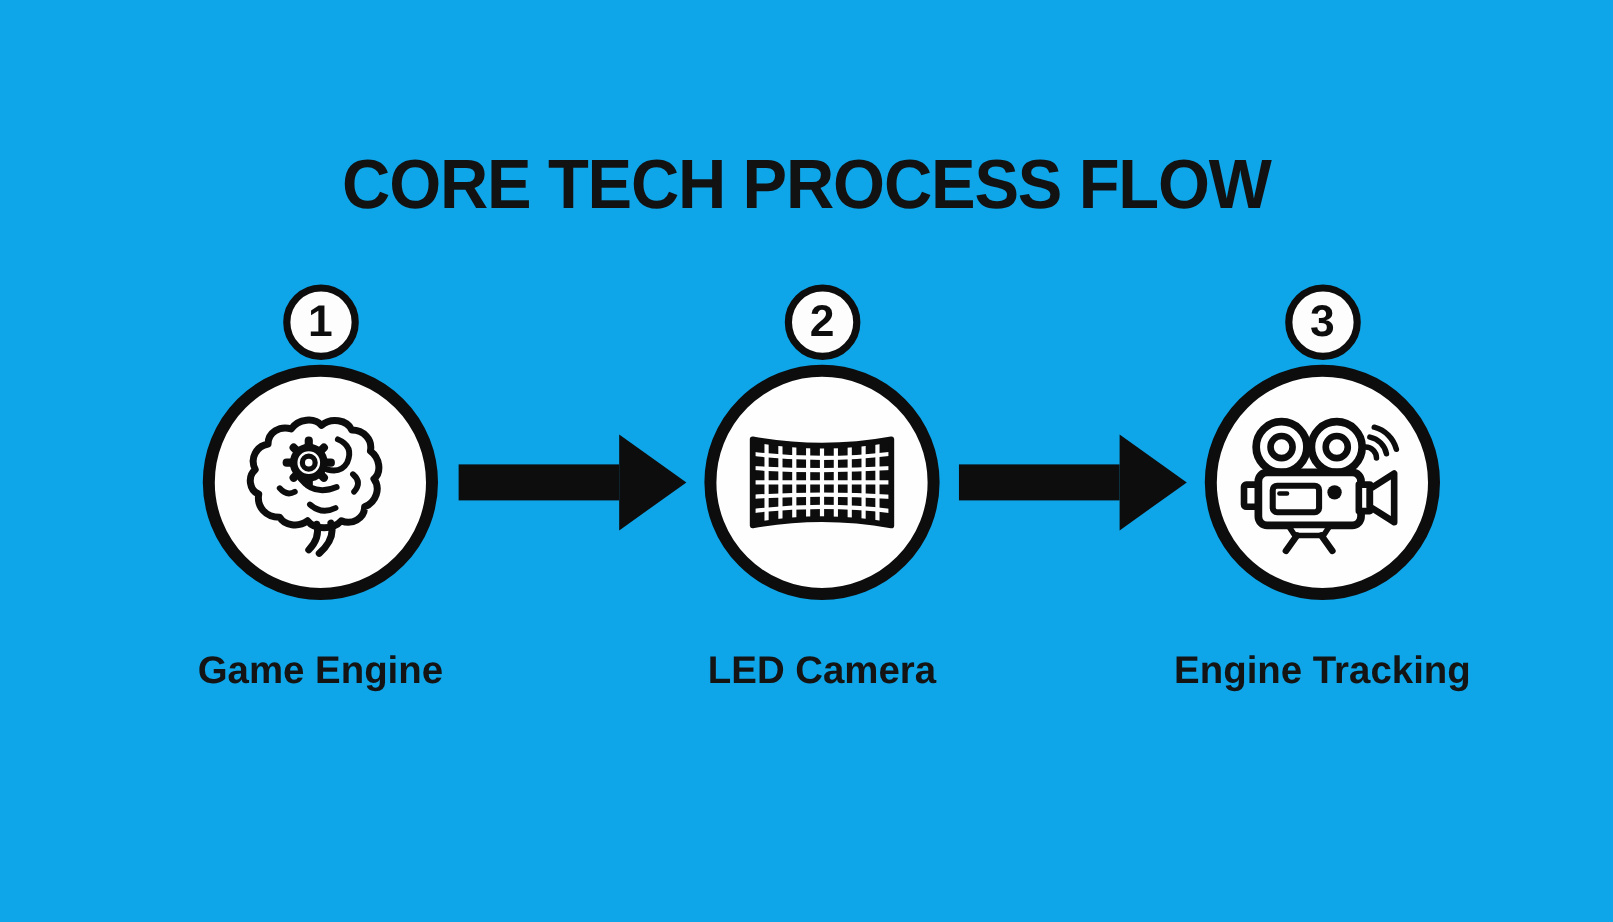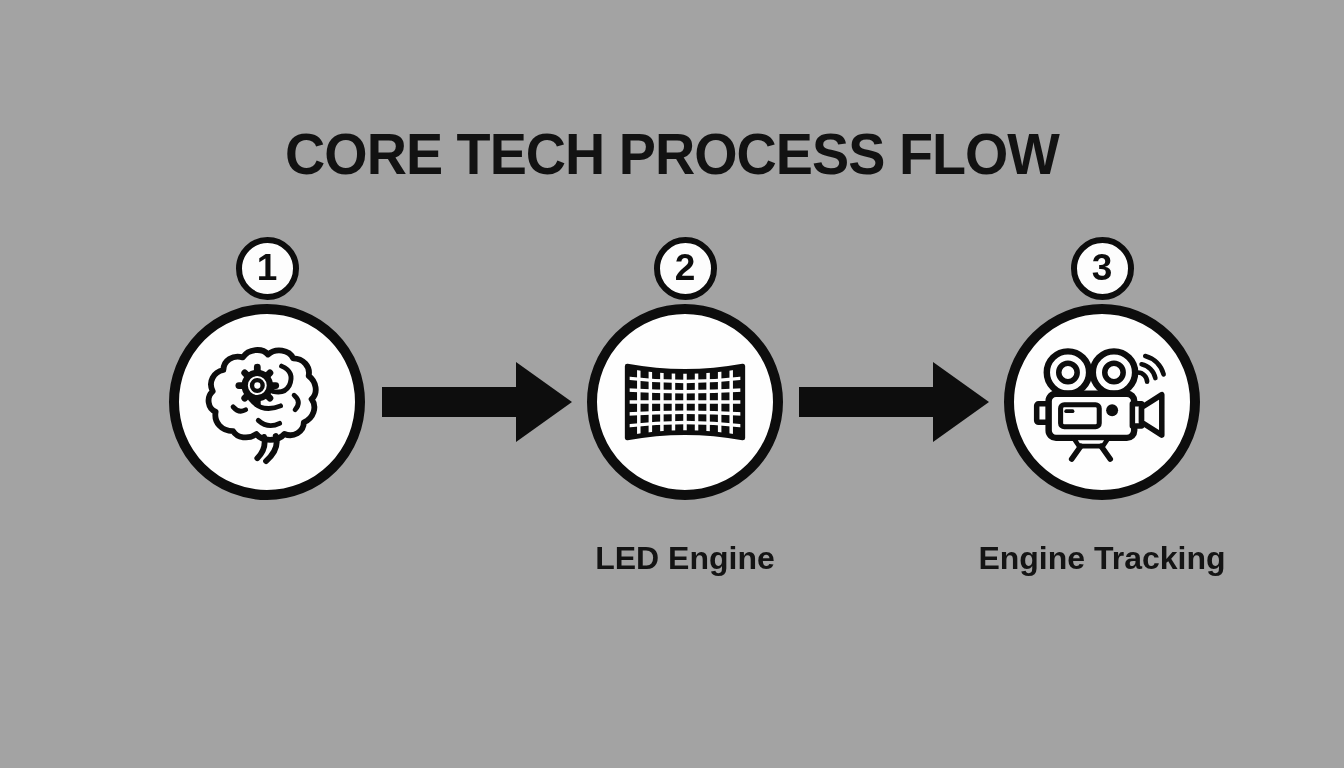--- a/index.html
+++ b/index.html
@@ -6,21 +6,21 @@
   html, body { width: 1344px; height: 768px; }
   body {
     font-family: "Liberation Sans", sans-serif;
     background: #fdfdfd;
     overflow: hidden;
   }
   .canvas {
     position: relative;
     width: 1344px;
     height: 768px;
-    background: #a3a3a3;
+    background: #0ea5e9;
     color: #0d0d0d;
   }
   .title {
     position: absolute;
     top: 120px;
     left: 0;
     width: 100%;
     text-align: center;
     font-size: 58px;
     font-weight: bold;
@@ -132,20 +132,21 @@
             <line x1="63" y1="56" x2="68" y2="61"></line>
             <line x1="68" y1="35" x2="63" y2="40"></line>
             <line x1="47" y1="56" x2="42" y2="61"></line>
           </g>
 
           <circle cx="55" cy="48" r="13" stroke-width="6.5" fill="#fefefe"></circle>
           <circle cx="55" cy="48" r="5.5" stroke-width="4.5" fill="#fefefe"></circle>
         </svg>
       </span>
     </div>
+    <div class="step-label">Game Engine</div>
   </div>
 
   <svg class="arrow arrow-1" viewBox="0 0 192 84">
     <rect x="0" y="27" width="134" height="30" fill="#0d0d0d"></rect>
     <polygon points="134,2 190,42 134,82" fill="#0d0d0d"></polygon>
   </svg>
 
   <div class="step step-2">
     <div class="badge">
       <span class="badge-number">2</span>
@@ -175,21 +176,21 @@
             <path d="M14,46.3 Q80,50.3 146,46.3"></path>
             <path d="M14,60 Q80,60 146,60"></path>
             <path d="M14,73.7 Q80,69.7 146,73.7"></path>
             <path d="M14,87.3 Q80,79.3 146,87.3"></path>
           </g>
 
           <path d="M14,19 Q80,31 146,19 L146,101 Q80,89 14,101 Z" fill="none" stroke="#0d0d0d" stroke-width="5.5" stroke-linejoin="round"></path>
         </svg>
       </span>
     </div>
-    <div class="step-label">LED Engine</div>
+    <div class="step-label">LED Camera</div>
   </div>
 
   <svg class="arrow arrow-2" viewBox="0 0 192 84">
     <rect x="0" y="27" width="134" height="30" fill="#0d0d0d"></rect>
     <polygon points="134,2 190,42 134,82" fill="#0d0d0d"></polygon>
   </svg>
 
   <div class="step step-3">
     <div class="badge">
       <span class="badge-number">3</span>

